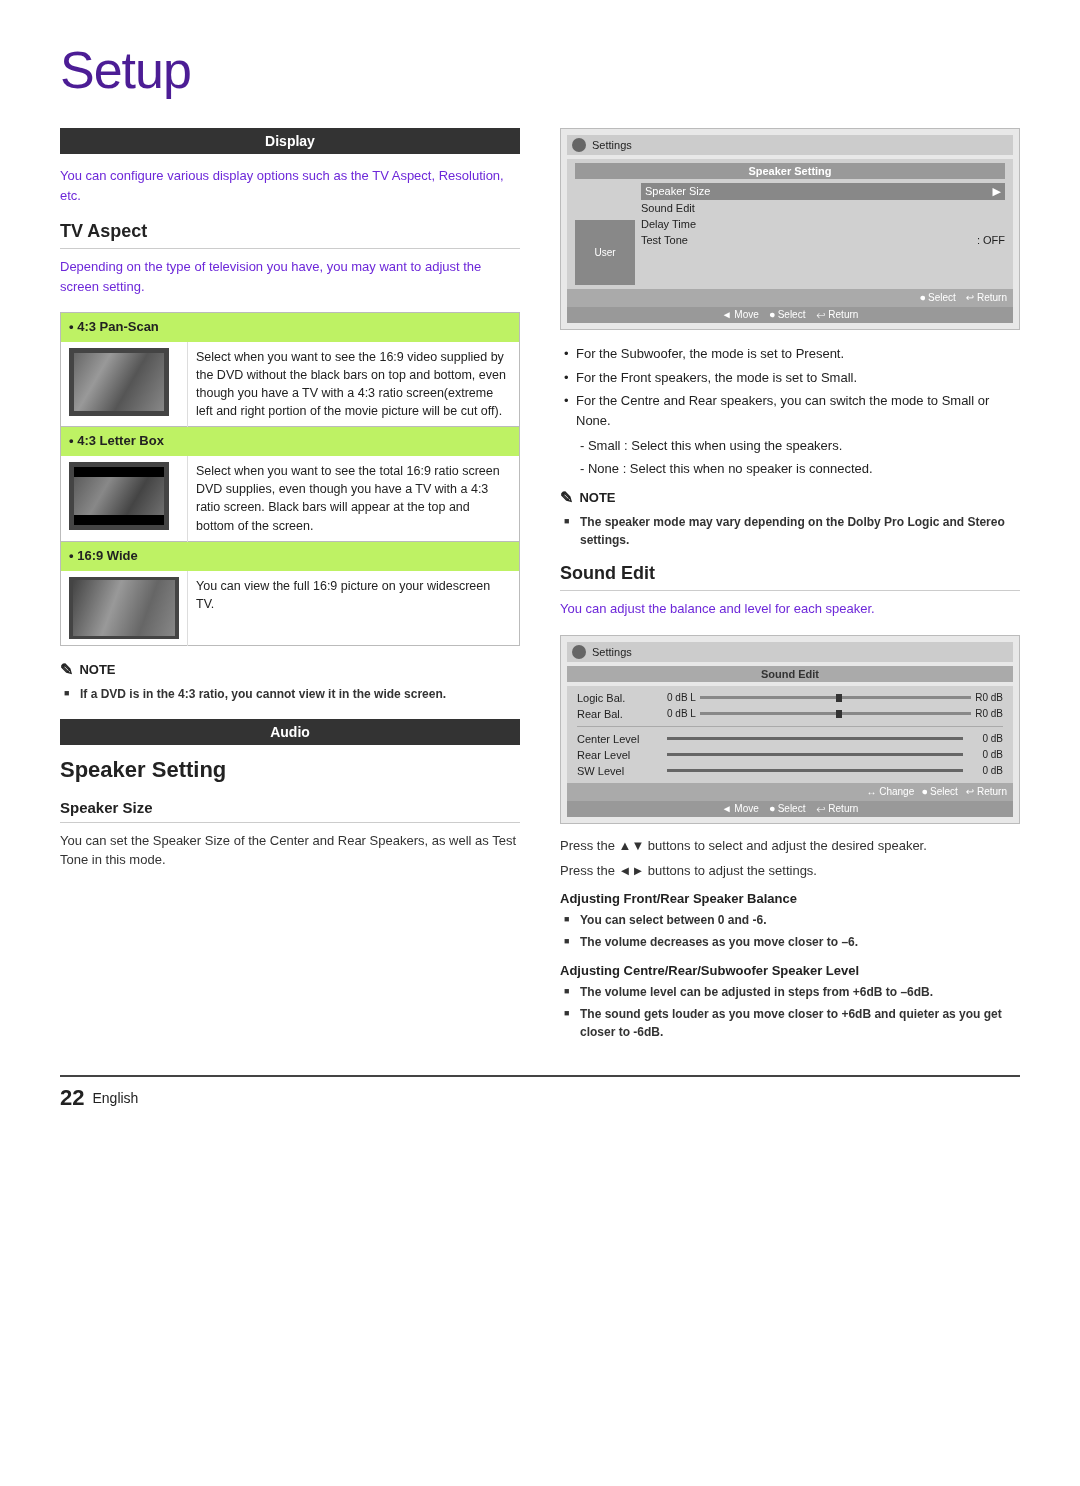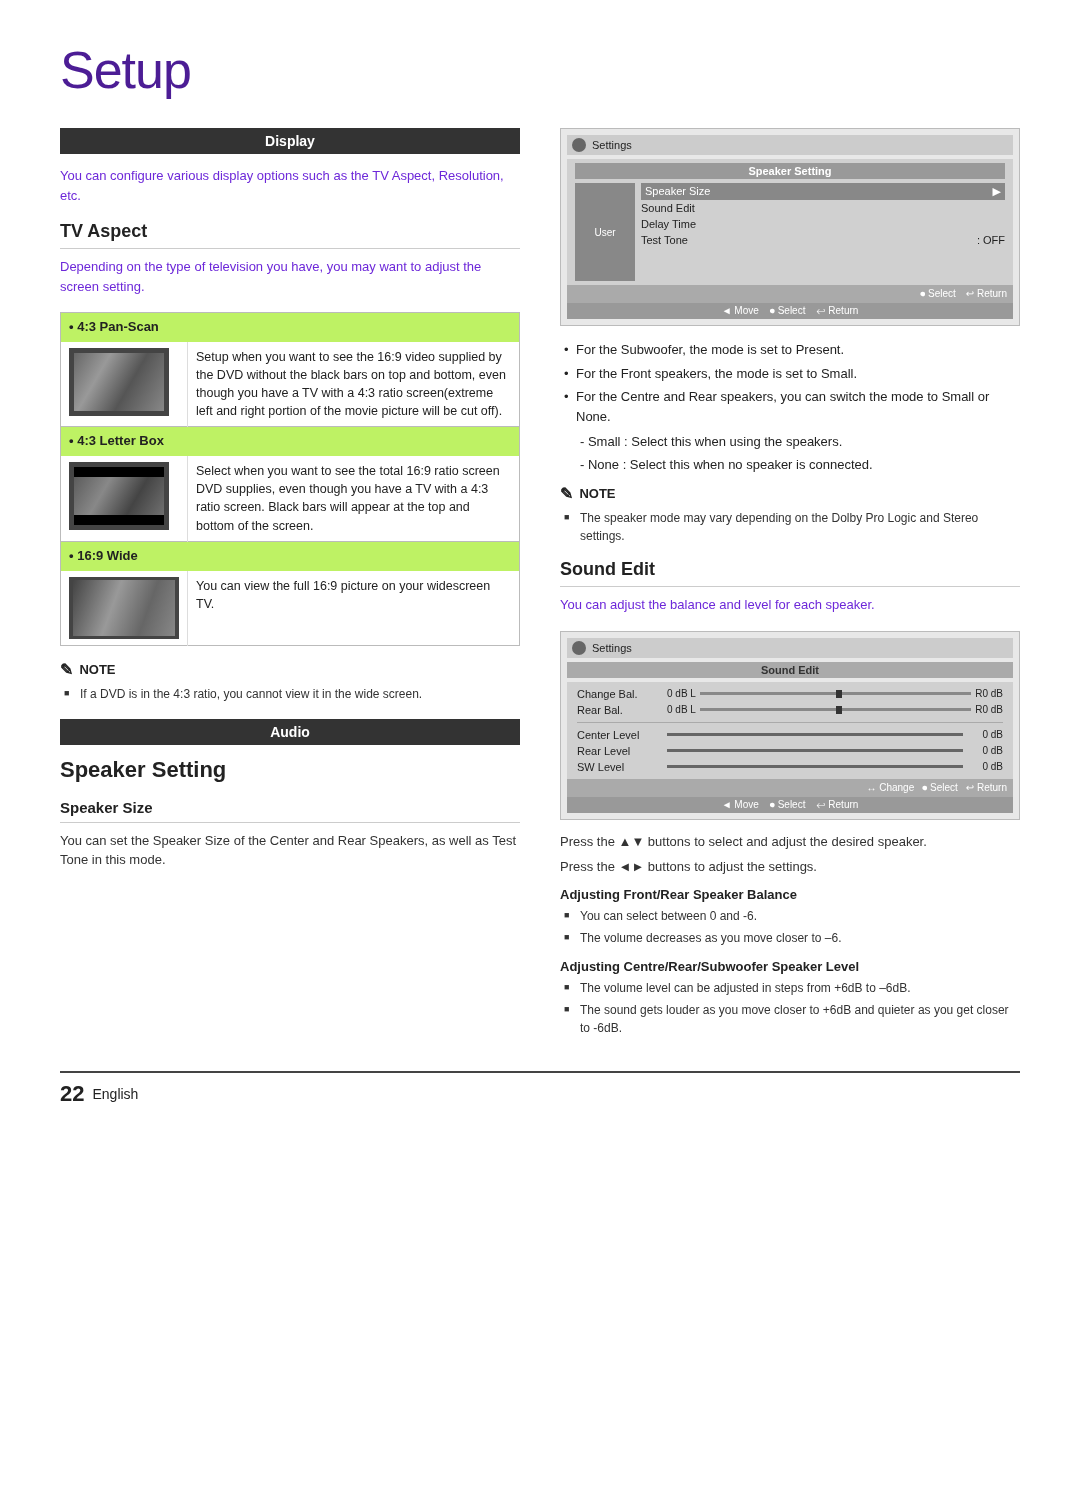--- a/index.html
+++ b/index.html
@@ -117,20 +117,21 @@
     .note-icon {
       font-size: 16px;
     }
     .note-item {
       font-size: 12px;
       color: #333;
       line-height: 1.5;
       padding-left: 20px;
       position: relative;
       margin-bottom: 4px;
+      font-weight: bold;
     }
     .note-item::before {
       content: '■';
       position: absolute;
       left: 4px;
       font-size: 9px;
       top: 2px;
     }
     .speaker-setting-section {
       margin-top: 8px;
@@ -336,21 +337,21 @@
           <td colspan="2">• <span>4:3 Pan-Scan</span></td>
         </tr>
         <tr>
           <td class="img-cell">
             <div class="tv-img">
               <div class="tv-img-inner">
                 <div class="tv-img-scene" style="background: linear-gradient(120deg,#666 0%,#999 30%,#555 60%,#888 100%);"></div>
               </div>
             </div>
           </td>
-          <td>Setup when you want to see the 16:9 video supplied by the DVD without the black bars on top and bottom, even though you have a TV with a 4:3 ratio screen(extreme left and right portion of the movie picture will be cut off).</td>
+          <td>Select when you want to see the 16:9 video supplied by the DVD without the black bars on top and bottom, even though you have a TV with a 4:3 ratio screen(extreme left and right portion of the movie picture will be cut off).</td>
         </tr>
 
         <tr class="bullet-row">
           <td colspan="2">• <span>4:3 Letter Box</span></td>
         </tr>
         <tr>
           <td class="img-cell">
             <div class="tv-img">
               <div class="tv-img-inner">
                 <div class="tv-img-scene" style="background: linear-gradient(120deg,#555 0%,#888 35%,#444 65%,#777 100%);">
@@ -401,21 +402,21 @@
   <div class="col-right">
 
     <div class="settings-screen">
       <div class="settings-top-bar">
         <div class="settings-logo"></div>
         <span>Settings</span>
       </div>
       <div class="settings-screen-body">
         <div class="settings-screen-title">Speaker Setting</div>
         <div style="display:flex; gap:6px;">
-          <div style="width:60px; background:#888; height:98px; display:flex; align-items:center; justify-content:center;">
+          <div style="width:60px; background:#888; height:65px; display:flex; align-items:center; justify-content:center;margin-top:37px;">
             <span style="color:#fff; font-size:10px;">User</span>
           </div>
           <div style="flex:1;">
             <div class="settings-row active">
               <span>Speaker Size</span>
               <span>▶</span>
             </div>
             <div class="settings-row">
               <span>Sound Edit</span>
             </div>
@@ -460,21 +461,21 @@
 
       <div class="sound-edit-screen">
         <div class="settings-top-bar">
           <div class="settings-logo"></div>
           <span>Settings</span>
         </div>
         <div class="se-title">Sound Edit</div>
         <div class="se-body">
 
           <div class="se-row">
-            <span class="label">Change Bal.</span>
+            <span class="label">Logic Bal.</span>
             <span class="bar-area">
               <span style="font-size:10px;">0 dB L</span>
               <span class="se-bar">
                   <span class="se-bar-indicator"></span>
                 </span>
               <span style="font-size:10px;">R0 dB</span>
             </span>
           </div>
 
           <div class="se-row">

